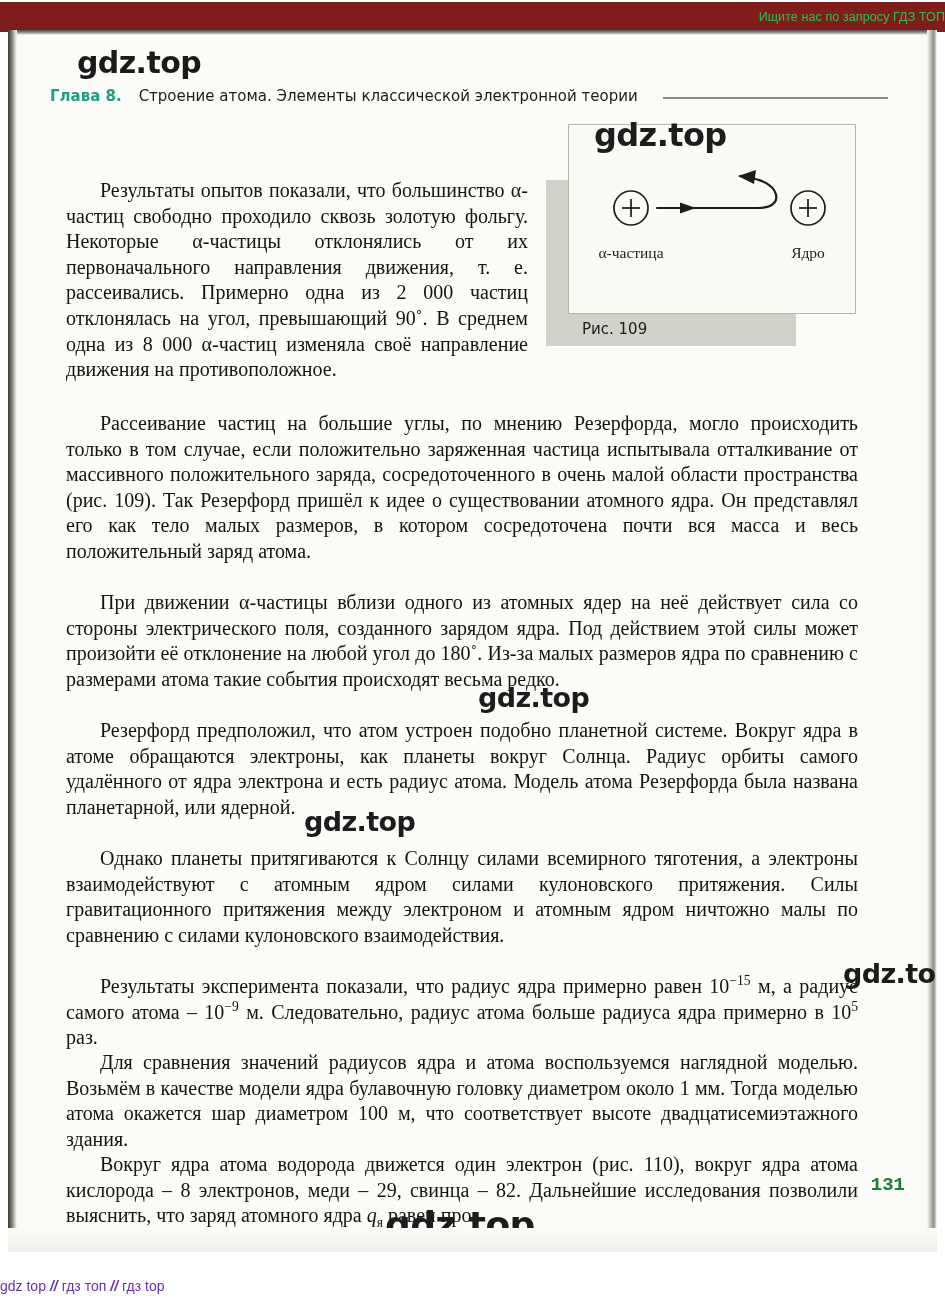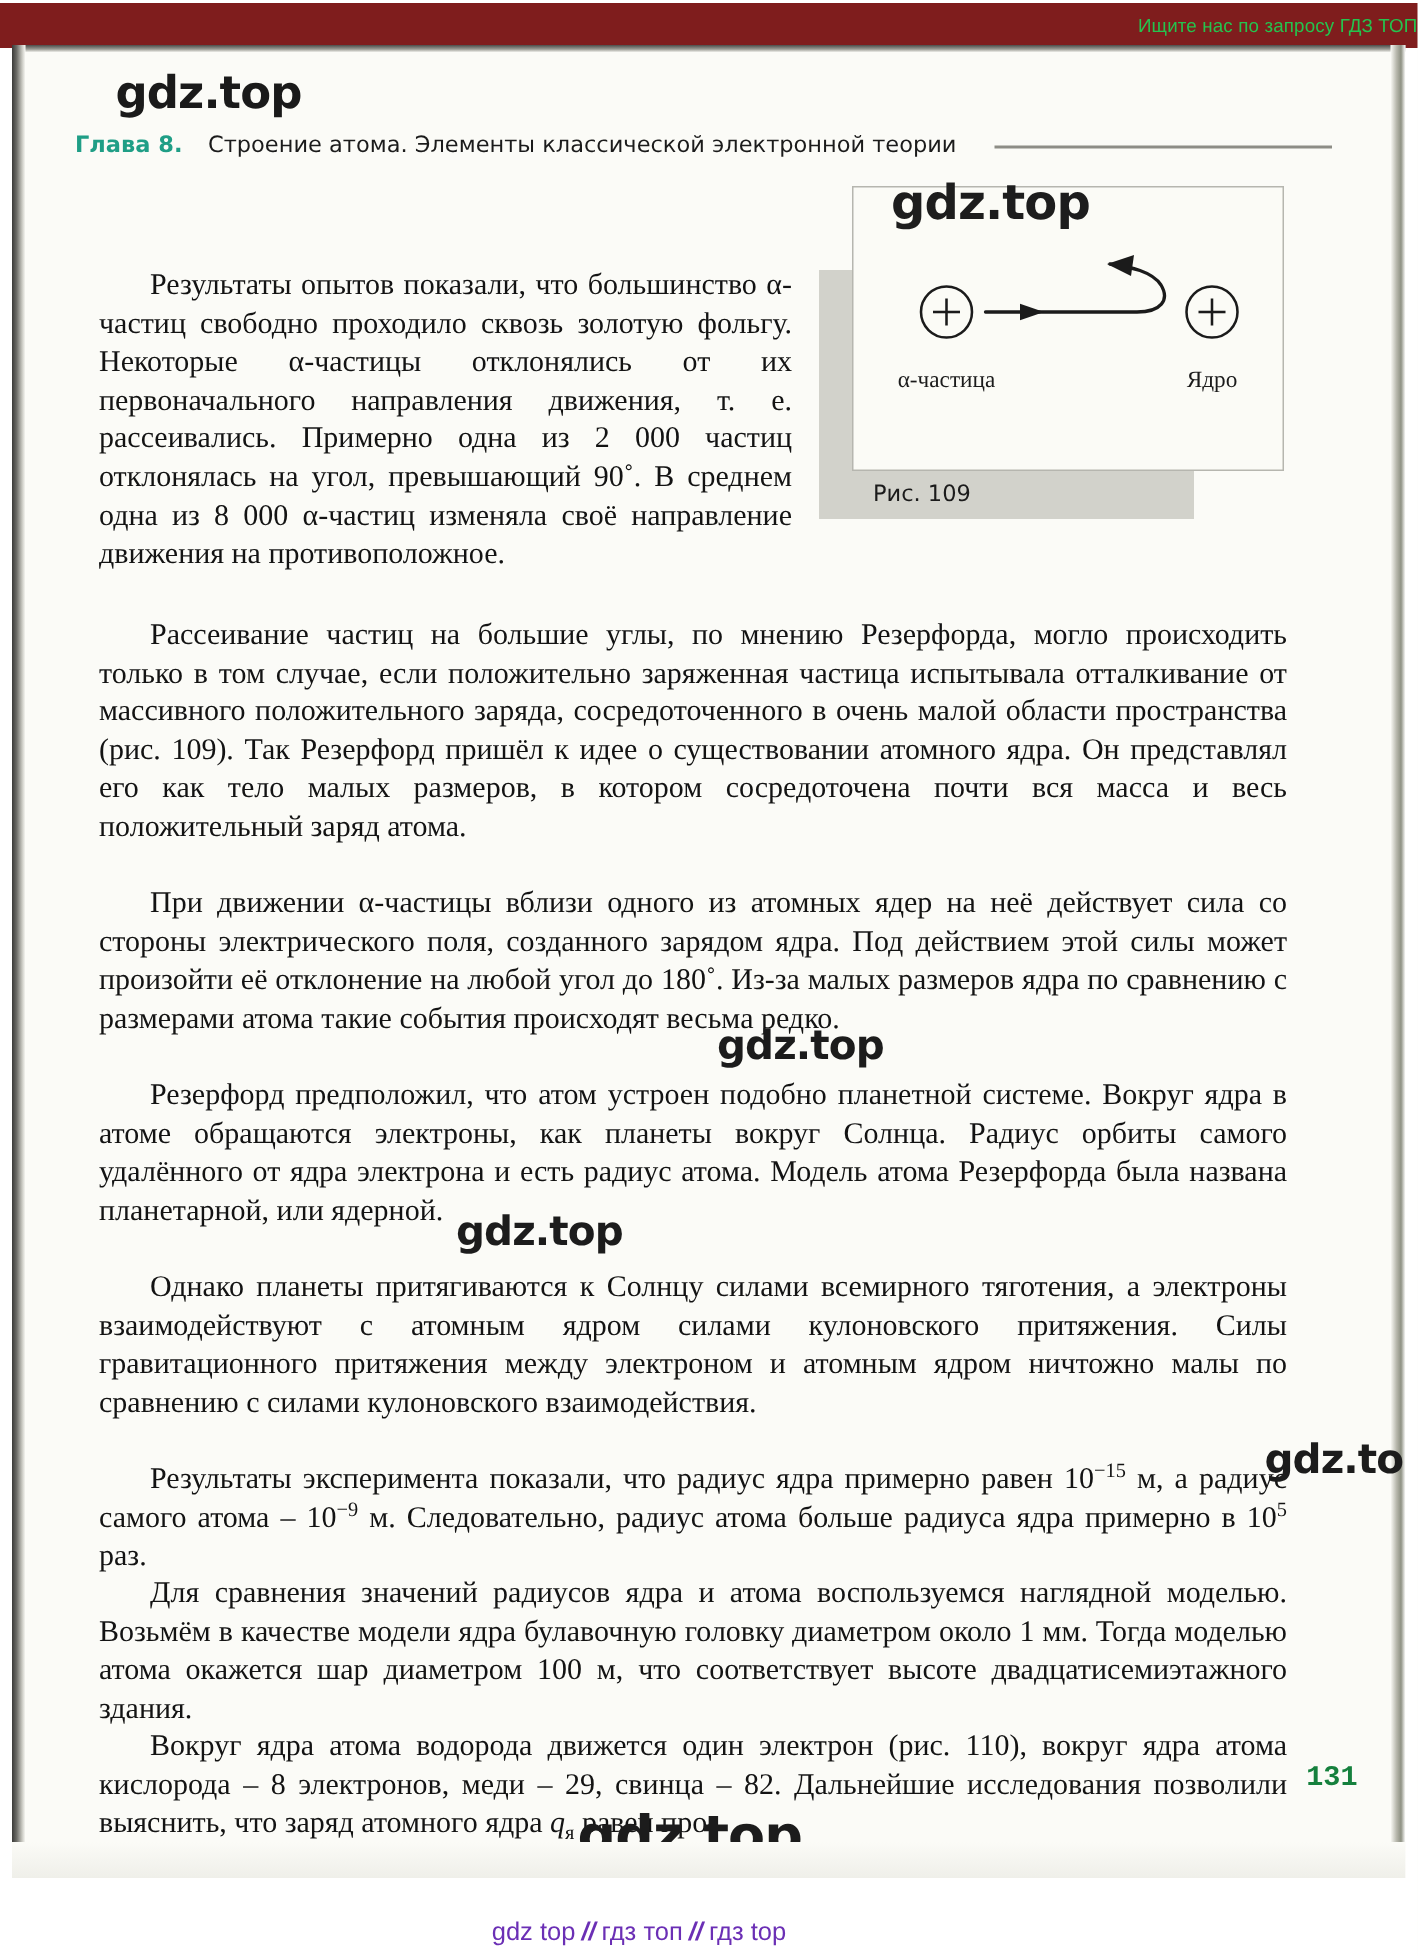--- a/index.html
+++ b/index.html
@@ -224,23 +224,22 @@
   #wm-mid-2  { top: 776px; left: 296px; font-size: 27px; }
   #wm-right  { top: 928px; left: 835px; font-size: 27px; }
   #wm-bottom { top: 1174px; left: 377px; font-size: 36px; }
 
   
   #footer-links {
     position: absolute;
     top: 1278px;
     left: 0;
     width: 852px;
-    text-align: center;
     font-family: "Liberation Sans", "DejaVu Sans", sans-serif;
-    font-size: 17px;
+    font-size: 14px;
     color: #6b2fb5;
   }
   #footer-links a {
     color: #6b2fb5;
     text-decoration: none;
   }
   #footer-links .sep {
     color: #6b2fb5;
     font-weight: 700;
     margin: 0 4px;

